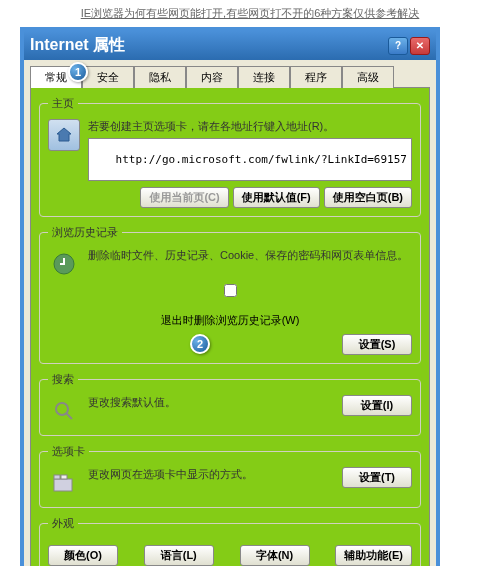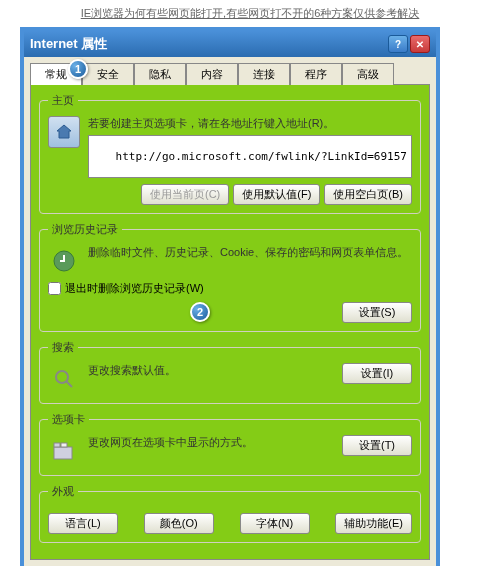--- a/index.html
+++ b/index.html
@@ -1,44 +1,44 @@
 <!DOCTYPE html>
 <html><head>
 <meta charset="utf-8">
 <style>
 * { margin: 0; padding: 0; box-sizing: border-box; }
 body { font-family: "Microsoft YaHei", SimSun, sans-serif; font-size: 12px; background: #fff; width: 500px; }
 .header-link { text-align: center; padding: 6px 12px; background: #fff; }
 .header-link span { color: #666; text-decoration: underline; font-size: 11px; }
 .dialog-area { background: #4a90d9; padding: 4px; width: 420px; margin-left: 20px; }
 .titlebar { background: linear-gradient(to bottom, #4a90d9, #2b6cb0); padding: 4px 6px; display: flex; align-items: center; justify-content: space-between; }
-.titlebar-text { color: #fff; font-size: 13px; font-weight: bold; }
+.titlebar-text { color: #fff; font-size: 16px; font-weight: bold; }
 .titlebar-btns { display: flex; gap: 2px; }
 .titlebar-btn { width: 20px; height: 18px; background: linear-gradient(to bottom, #6ab0e8, #3a7bc8); border: 1px solid #1a5a9a; border-radius: 3px; display: flex; align-items: center; justify-content: center; color: #fff; font-size: 10px; font-weight: bold; }
 .close-btn { background: linear-gradient(to bottom, #e86a6a, #c83a3a); border-color: #9a1a1a; }
 .dialog-body { background: #ece9d8; padding: 6px; }
 .tabs { display: flex; position: relative; }
 .tab { padding: 3px 14px; background: #ece9d8; border: 1px solid #888; border-bottom: none; font-size: 11px; cursor: pointer; position: relative; }
 .tab.active { background: #fff; z-index: 2; }
 .tab-content { background: #84cc16; border: 1px solid #888; padding: 8px; margin-top: -1px; }
 .badge { position: absolute; width: 20px; height: 20px; background: radial-gradient(circle at 30% 30%, #6ab0e8, #1a5a9a); border: 2px solid #fff; border-radius: 50%; color: #fff; font-weight: bold; display: flex; align-items: center; justify-content: center; font-size: 11px; z-index: 10; box-shadow: 1px 1px 3px rgba(0,0,0,0.4); }
 .badge1 { top: -4px; left: 38px; }
 .badge2 { top: 0px; left: 142px; }
 fieldset { border: 1px solid #d0d0c0; border-radius: 4px; padding: 8px; margin-bottom: 8px; position: relative; }
 legend { font-size: 11px; padding: 0 4px; color: #333; }
 .section-row { display: flex; align-items: flex-start; gap: 8px; }
 .icon-box { width: 32px; height: 32px; flex-shrink: 0; display: flex; align-items: center; justify-content: center; }
 .home-icon { background: linear-gradient(to bottom, #d0e0f0, #a0c0e0); border: 1px solid #888; border-radius: 3px; }
 .section-text { font-size: 11px; color: #333; flex: 1; }
 .url-input { width: 100%; padding: 14px 4px; font-size: 11px; border: 1px solid #888; margin-top: 4px; font-family: monospace; text-align: right; }
 .btn-row { display: flex; justify-content: flex-end; gap: 4px; margin-top: 6px; }
-.btn { padding: 2px 8px; font-size: 11px; background: linear-gradient(to bottom, #fff, #e0e0d0); border: 1px solid #888; border-radius: 3px; cursor: pointer; min-width: 70px; text-align: center; }
+.btn { padding: 2px 8px; font-size: 11px; background: linear-gradient(to bottom, #fff, #e0e0d0); border: 1px solid #888; border-radius: 3px; cursor: pointer; min-width: 70px; text-align: center; font-weight: bold; }
 .btn.disabled { color: #999; }
 .btn.highlighted { background: linear-gradient(to bottom, #b0d0f0, #7aa8d8); border-color: #3a7bc8; }
-.checkbox-row { display: flex; align-items: center; gap: 4px; margin-top: 4px; font-size: 11px; }
+.checkbox-row { display: flex; align-items: center; gap: 16px; margin-top: 4px; font-size: 11px; flex-direction: column; }
 .checkbox-row input { width: 13px; height: 13px; }
 .del-section { position: relative; }
 .bottom-btns { display: flex; justify-content: flex-end; gap: 6px; padding: 8px 4px 4px; background: #ece9d8; }
 </style>
 </head>
 <body>
 
 <div class="header-link">
   <span>IE浏览器为何有些网页能打开,有些网页打不开的6种方案仅供参考解决</span>
 </div>
@@ -130,22 +130,22 @@
               </svg>
           </div>
           <div class="section-text">更改网页在选项卡中显示的方式。</div>
           <div class="btn">设置(T)</div>
         </div>
       </fieldset>
 
       <fieldset>
         <legend>外观</legend>
         <div class="btn-row" style="justify-content:space-between;">
+          <div class="btn">颜色(O)</div>
           <div class="btn">语言(L)</div>
-          <div class="btn">颜色(O)</div>
           <div class="btn">字体(N)</div>
           <div class="btn">辅助功能(E)</div>
         </div>
       </fieldset>
 
     </div>
     <div class="bottom-btns">
       <div class="btn">确定</div>
       <div class="btn">取消</div>
       <div class="btn disabled">应用(A)</div>

